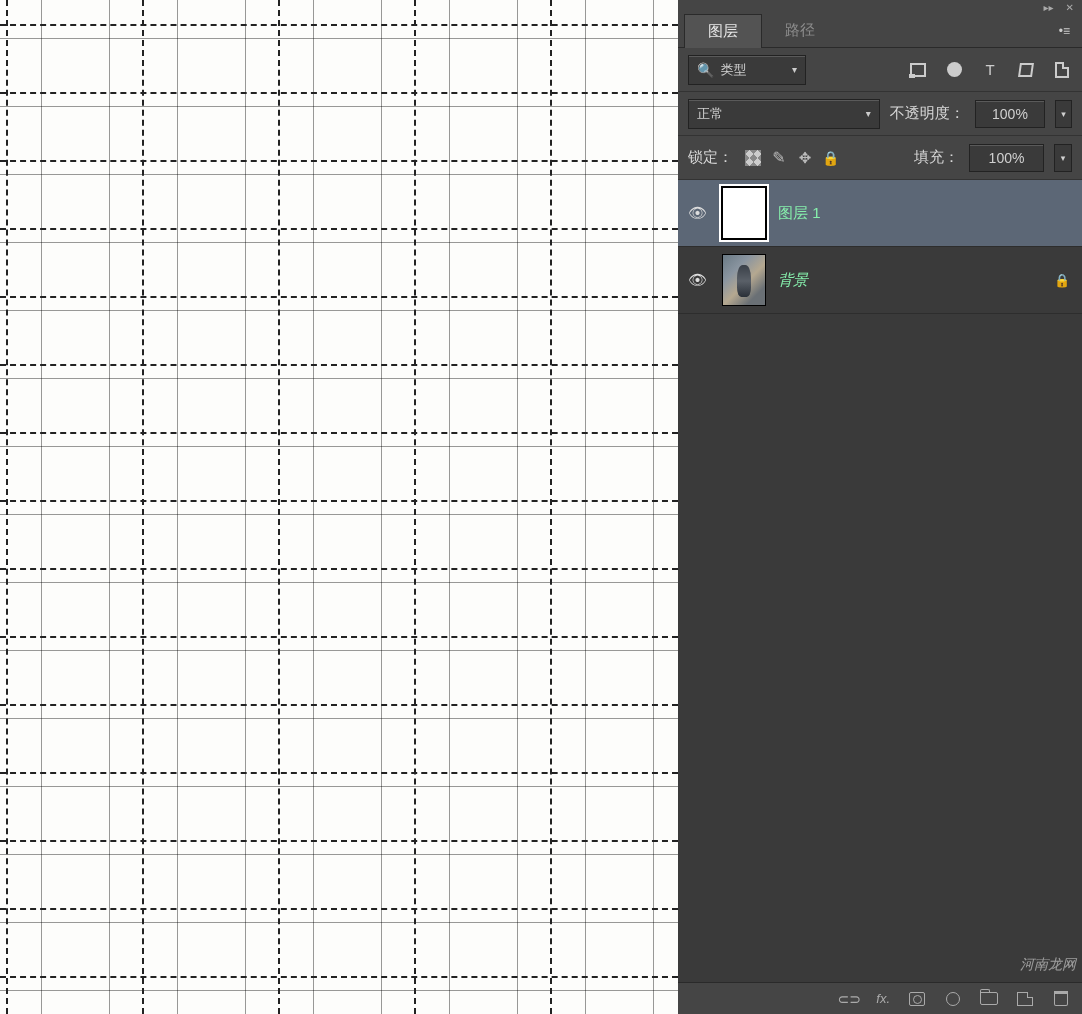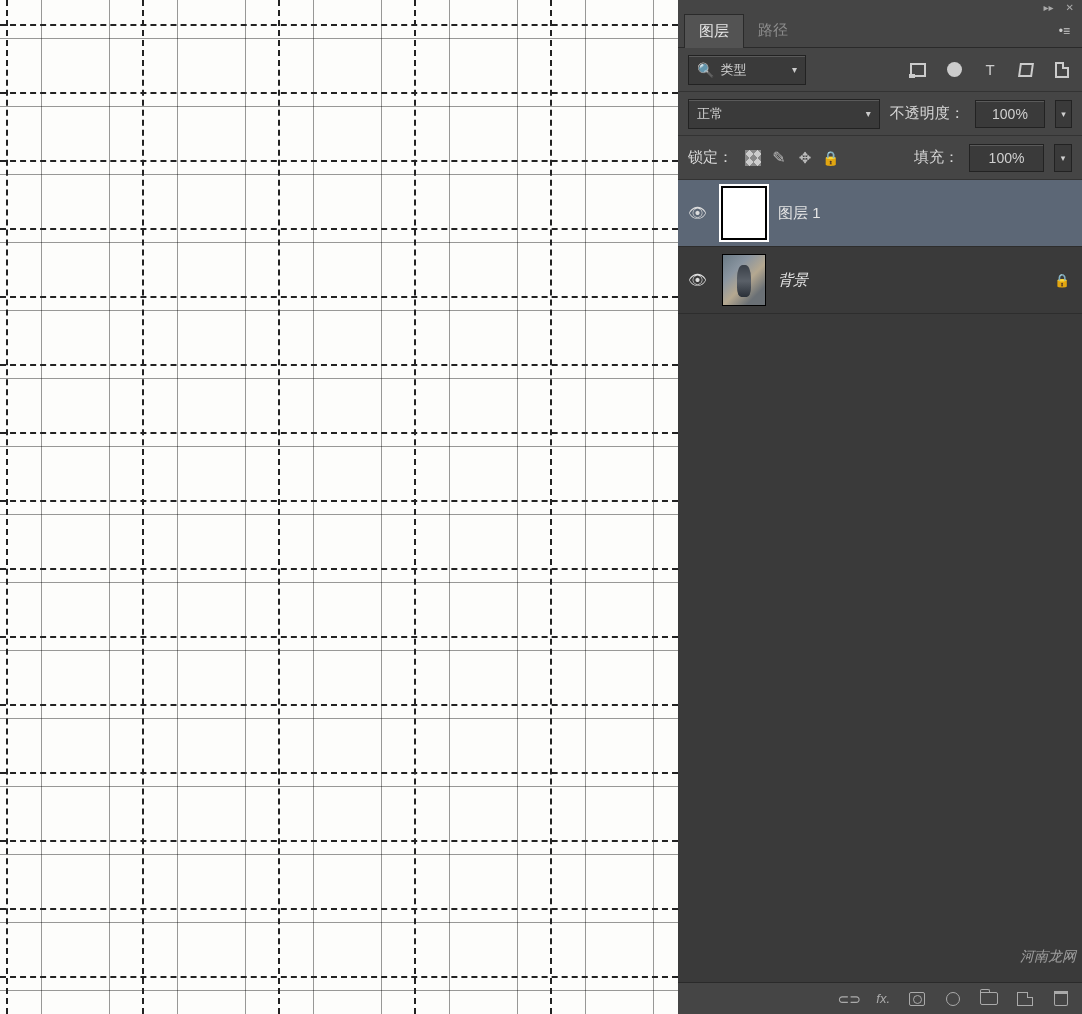--- a/index.html
+++ b/index.html
@@ -24,21 +24,21 @@
     .panel-top {
       height: 14px; display: flex; justify-content: flex-end; align-items: center;
       gap: 12px; padding-right: 8px; color: #aaa; font-size: 10px;
     }
     .tabs {
       display: flex; align-items: center; height: 34px;
       background: #454545; border-bottom: 1px solid #2a2a2a;
       padding: 0 6px;
     }
     .tab {
-      padding: 7px 14px; color: #8c8c8c; cursor: pointer; font-size: 15px;
+      padding: 7px 23px; color: #8c8c8c; cursor: pointer; font-size: 15px;
     }
     .tab.active {
       background: #535353; color: #e8e8e8;
       border-top: 1px solid #2a2a2a; border-left: 1px solid #2a2a2a; border-right: 1px solid #2a2a2a;
     }
     .tabs .spacer { flex: 1; }
     .tabs .menu { color: #ccc; padding: 0 6px 0 10px; font-size: 12px; cursor: pointer; }
 
     .row {
       display: flex; align-items: center; height: 44px;
@@ -97,21 +97,21 @@
     }
     .thumb.selected-thumb { outline: 2px solid #fff; outline-offset: 1px; box-shadow: 0 0 0 1px #000; }
     .thumb.bg-thumb {
       background: linear-gradient(135deg,#6a7a85 0%,#8a95a0 30%,#b5a890 55%,#6a7075 80%);
     }
     .thumb.bg-thumb::after {
       content: ""; position: absolute; left: 14px; top: 10px; width: 14px; height: 32px;
       background: linear-gradient(180deg,#3a4048 0%,#5a6068 50%,#2a3038 100%);
       border-radius: 40% 40% 30% 30%;
     }
-    .layer-name { font-size: 15px; color: #e5e5e5; }
+    .layer-name { font-size: 15px; color: #86efac; }
     .layer-right { margin-left: auto; display: flex; align-items: center; padding-right: 4px; }
     .lock-badge {
       width: 14px; height: 14px; color: #ddd; font-size: 13px;
     }
 
     
     .footer {
       height: 32px; display: flex; align-items: center; gap: 18px;
       padding: 0 12px; background: #454545; border-top: 1px solid #2a2a2a;
       color: #aaa; font-size: 13px;
@@ -121,21 +121,21 @@
     .link-ic { font-size: 14px; }
     .folder-ic { width: 18px; height: 13px; border: 1.5px solid #aaa; border-radius: 0 2px 2px 2px; position: relative; }
     .folder-ic::before { content: ""; position: absolute; top: -4px; left: -1.5px; width: 8px; height: 3px; border: 1.5px solid #aaa; border-bottom: none; border-radius: 2px 2px 0 0; }
     .circle-o { width: 14px; height: 14px; border: 1.5px solid #aaa; border-radius: 50%; }
     .mask-ic { width: 16px; height: 14px; border: 1.5px solid #aaa; border-radius: 2px; position: relative; }
     .mask-ic::after { content: ""; position: absolute; left: 3px; top: 2px; width: 7px; height: 7px; border: 1.5px solid #aaa; border-radius: 50%; }
     .new-ic { width: 16px; height: 14px; border: 1.5px solid #aaa; position: relative; }
     .new-ic::after { content: ""; position: absolute; right: -1px; top: -1px; width: 5px; height: 5px; background: #454545; border-left: 1.5px solid #aaa; border-bottom: 1.5px solid #aaa; }
     .trash-ic { width: 14px; height: 15px; border: 1.5px solid #aaa; border-top-width: 3px; border-radius: 0 0 2px 2px; }
 
-    .watermark { position: absolute; right: 6px; bottom: 48px; color: rgba(255,255,255,0.5); font-size: 14px; font-style: italic; pointer-events: none; }
+    .watermark { position: absolute; right: 6px; bottom: 40px; color: rgba(255,255,255,0.5); font-size: 14px; font-style: italic; pointer-events: none; }
   </style>
 </head>
 <body>
 
 <div class="canvas">
 
   <div class="solid-v" style="left:41px"></div>
     <div class="solid-v" style="left:109px"></div>
   <div class="solid-v" style="left:177px"></div>
     <div class="solid-v" style="left:245px"></div>

